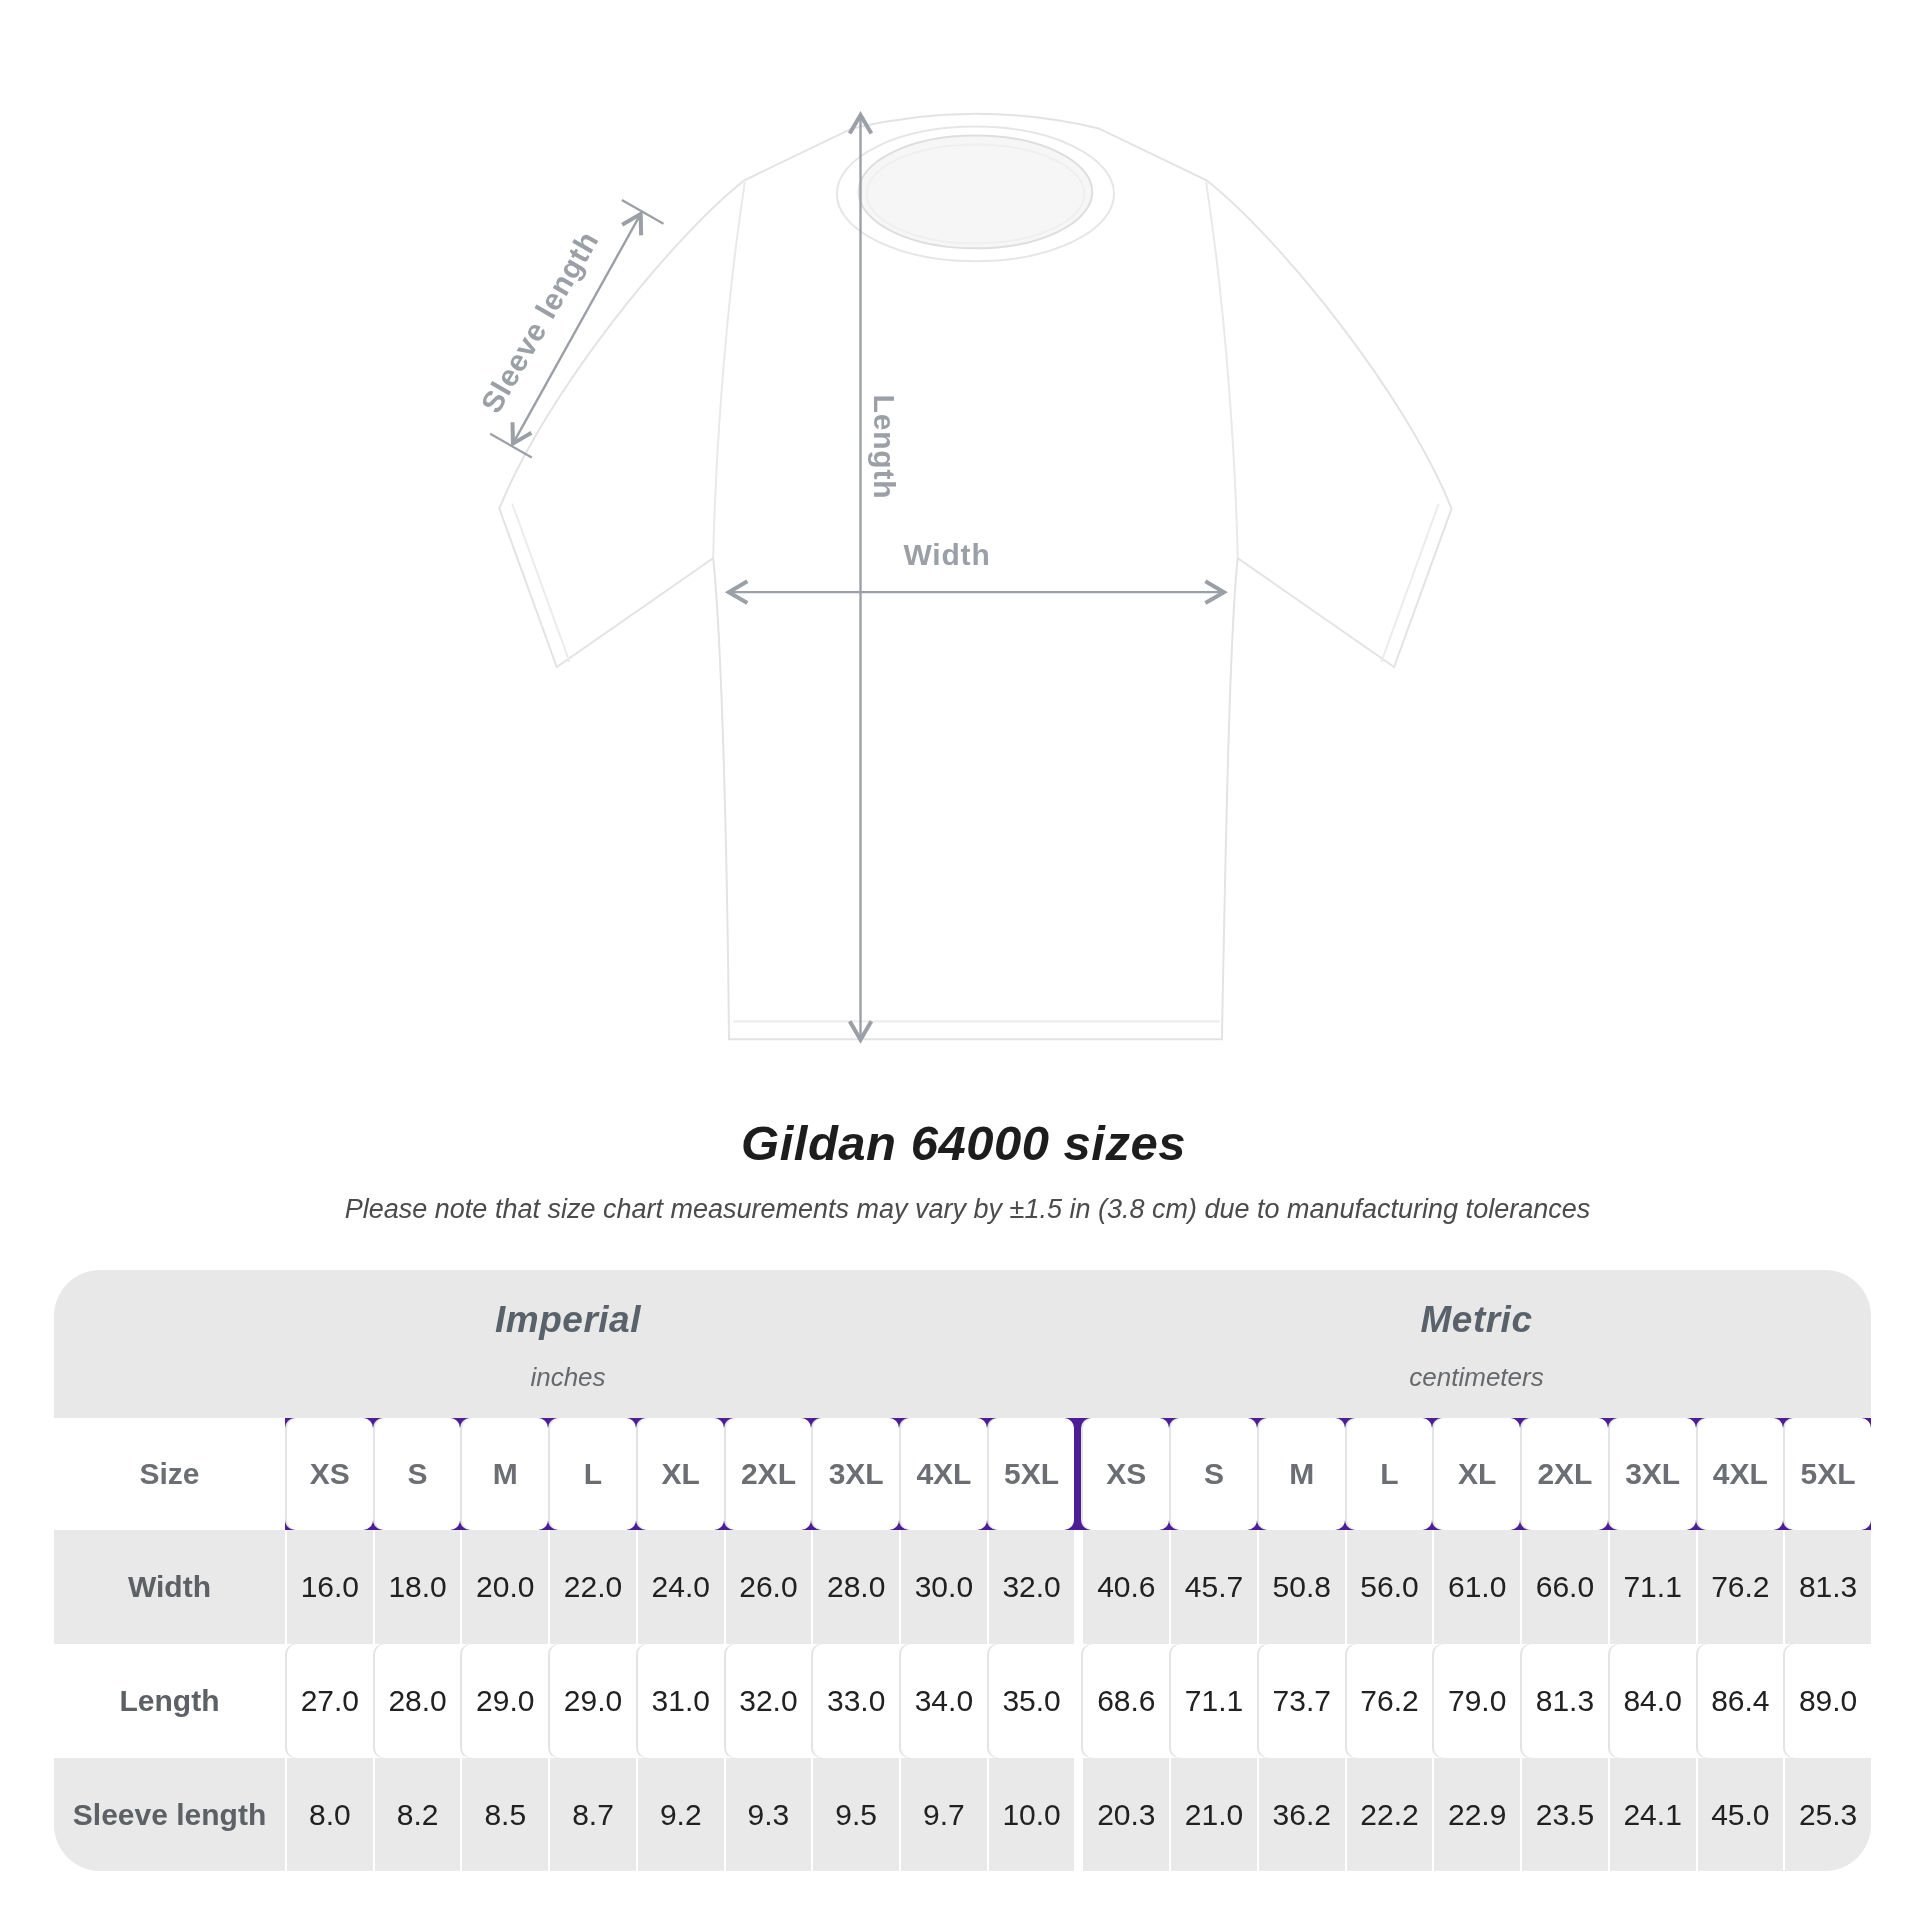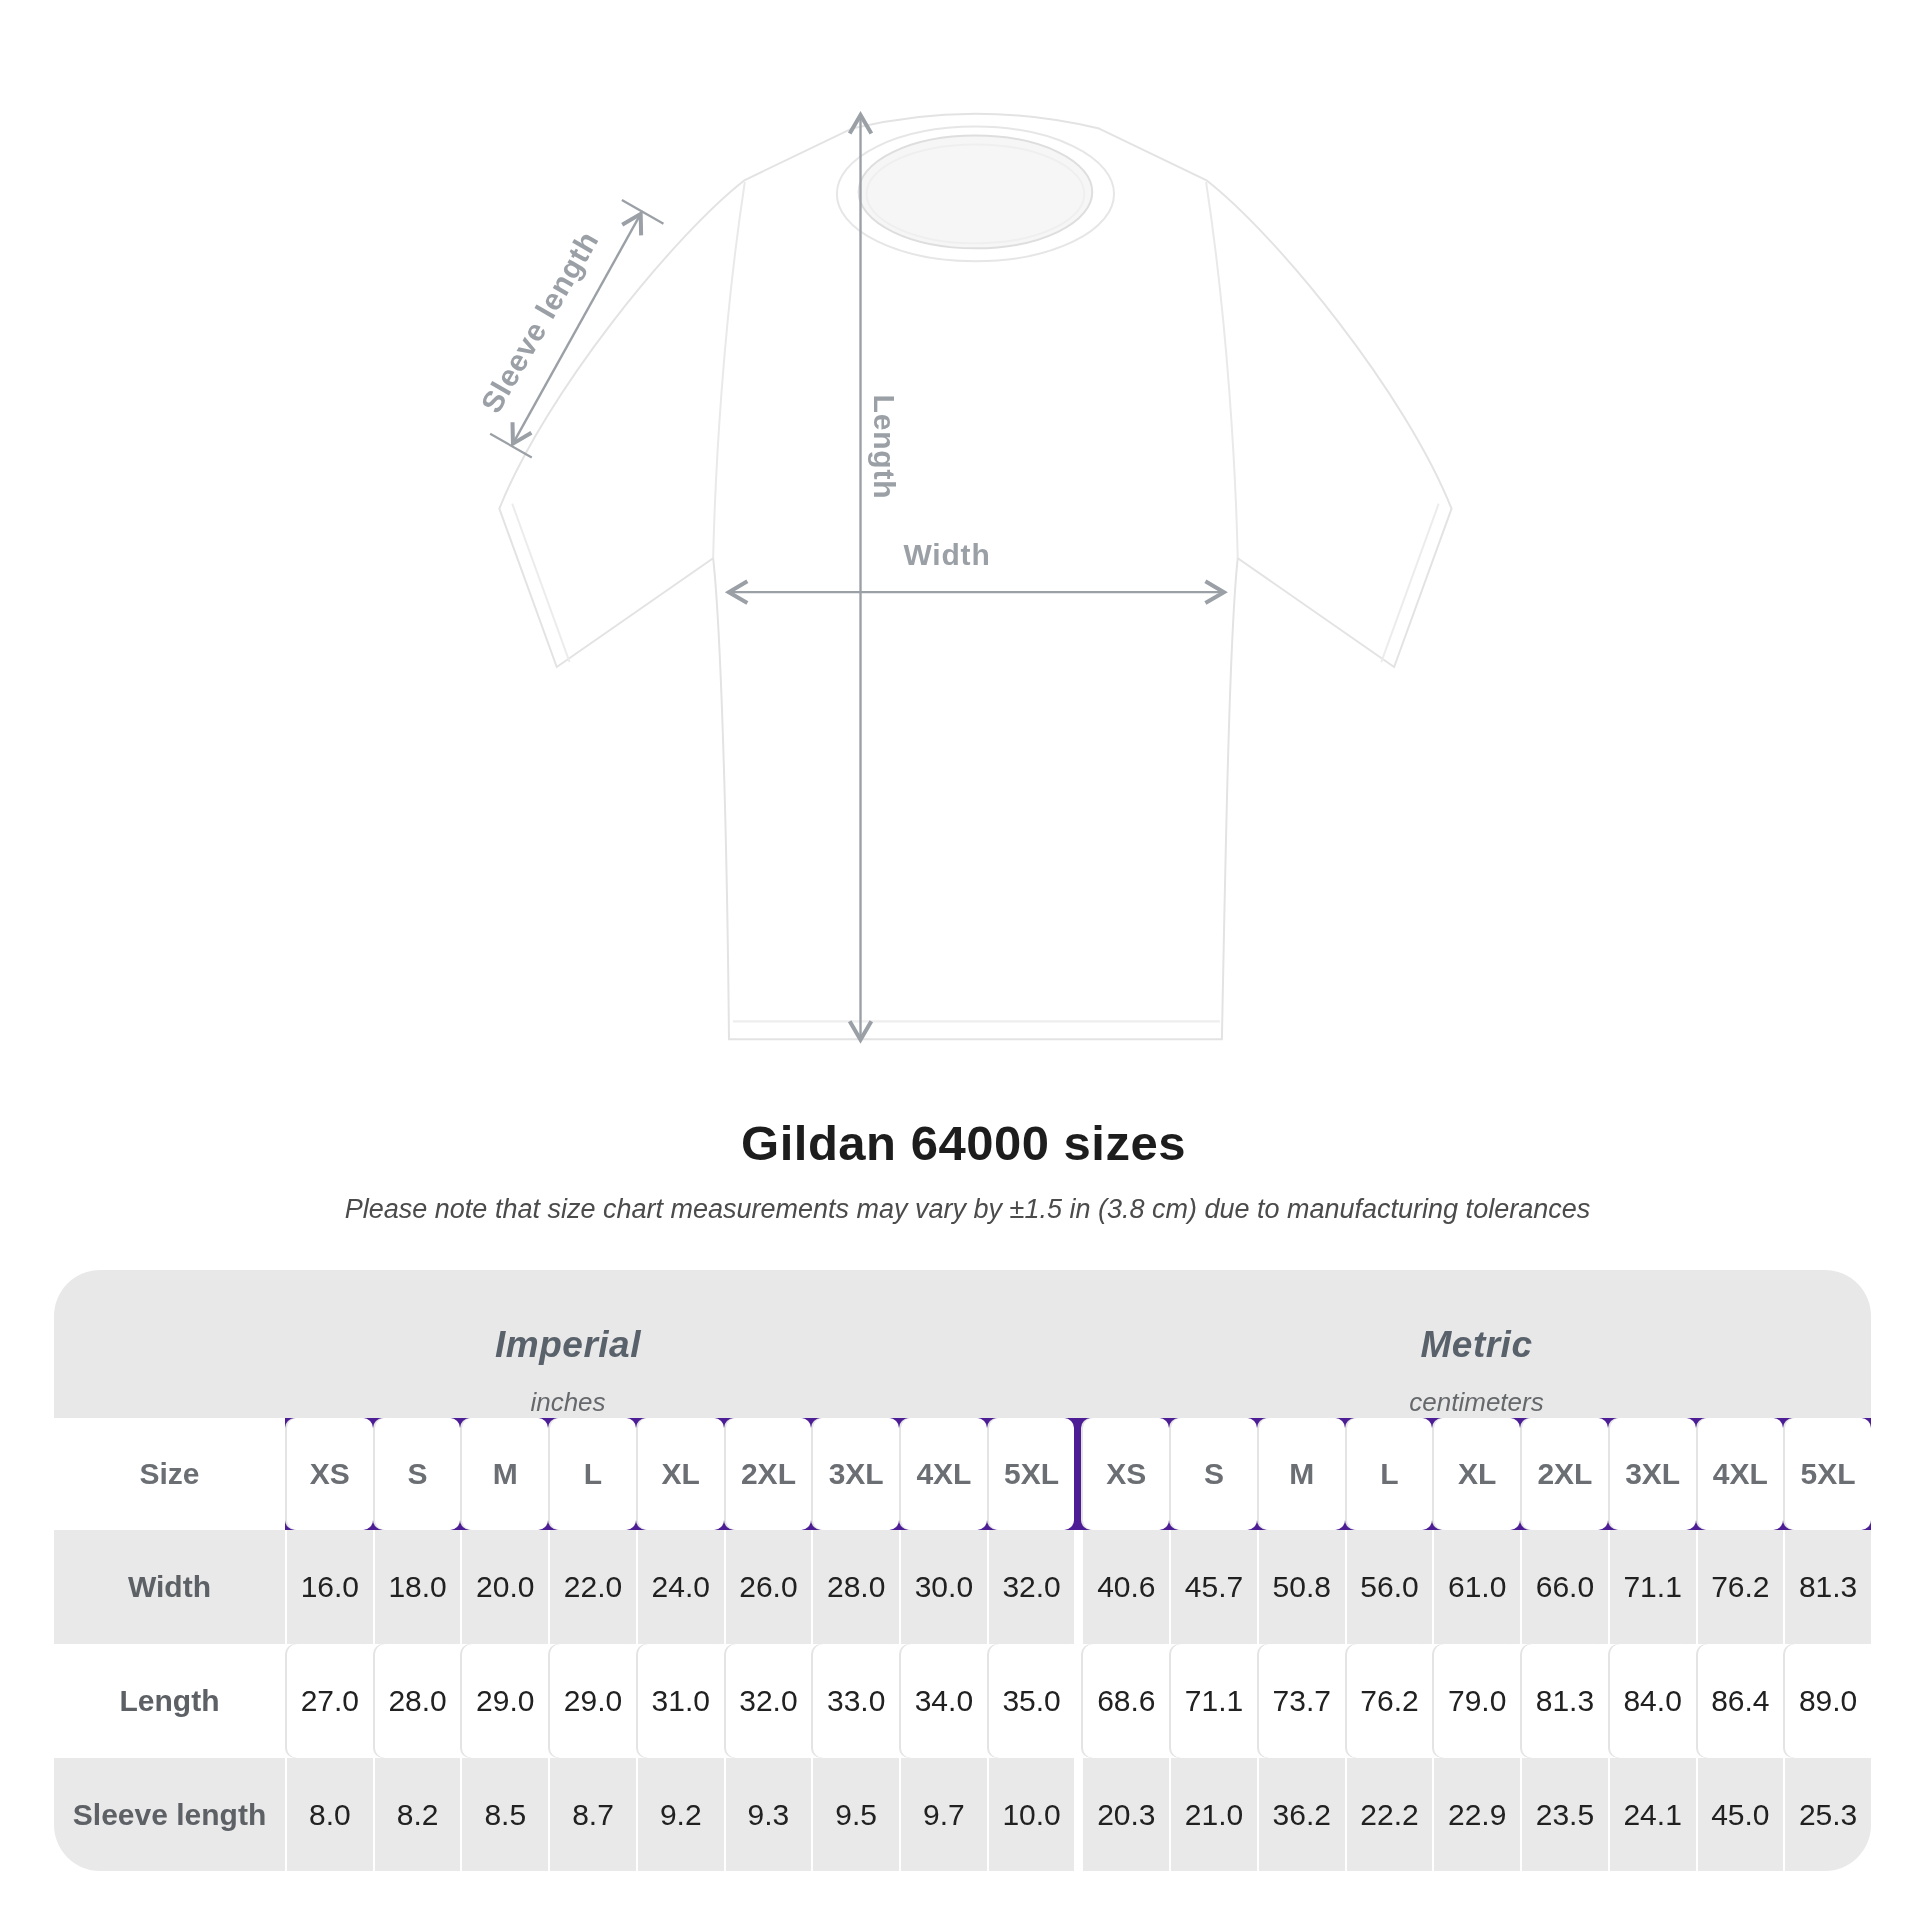--- a/index.html
+++ b/index.html
@@ -10,29 +10,29 @@
   .shirt-svg{position:absolute;left:436px;top:77px;width:1069px;height:990px;}
   .annot-svg{position:absolute;left:0;top:0;width:1927px;height:1927px;pointer-events:none;}
   .mlabel{position:absolute;font-weight:bold;font-size:30px;color:#9aa0a6;
           letter-spacing:0.8px;white-space:nowrap;}
   .lab-width{left:947px;top:555px;transform:translate(-50%,-50%);}
   .lab-length{left:884px;top:447px;transform:translate(-50%,-50%) rotate(90deg);}
   .lab-sleeve{left:540px;top:322px;transform:translate(-50%,-50%) rotate(-60deg);}
 
   
   .title{position:absolute;left:0;top:1115px;width:100%;margin:0;text-align:center;
-         font-size:49px;font-weight:bold;color:#1d1d1d;letter-spacing:0.5px;}
+         font-size:49px;font-weight:bold;color:#1d1d1d;letter-spacing:0.5px;font-style:italic;}
   .subtitle{position:absolute;left:4px;top:1194px;width:100%;margin:0;text-align:center;
             font-size:27px;font-style:italic;color:#4b4b4b;}
 
   
   .sizetable{position:absolute;left:54px;top:1270px;width:1817px;height:601px;
              border-radius:46px;overflow:hidden;background:#fff;}
   .band{display:flex;height:148px;background:#e8e8e8;}
-  .band-half{display:flex;flex-direction:column;align-items:center;justify-content:flex-end;
+  .band-half{display:flex;flex-direction:column;align-items:center;justify-content:center;
              padding-top:4px;gap:12px;}
   .band-left{flex:0 0 1028px;}
   .band-right{flex:1 1 auto;}
   .unit-title{font-size:37px;font-weight:bold;font-style:italic;color:#59616a;letter-spacing:0.5px;}
   .unit-sub{font-size:26px;font-style:italic;color:#66696c;margin-top:9px;}
 
   .trow{display:flex;}
   .head-row{height:112px;background:#4c1d95;}
   .data-row{height:114px;}
   .r-gray{background:transparent;}

